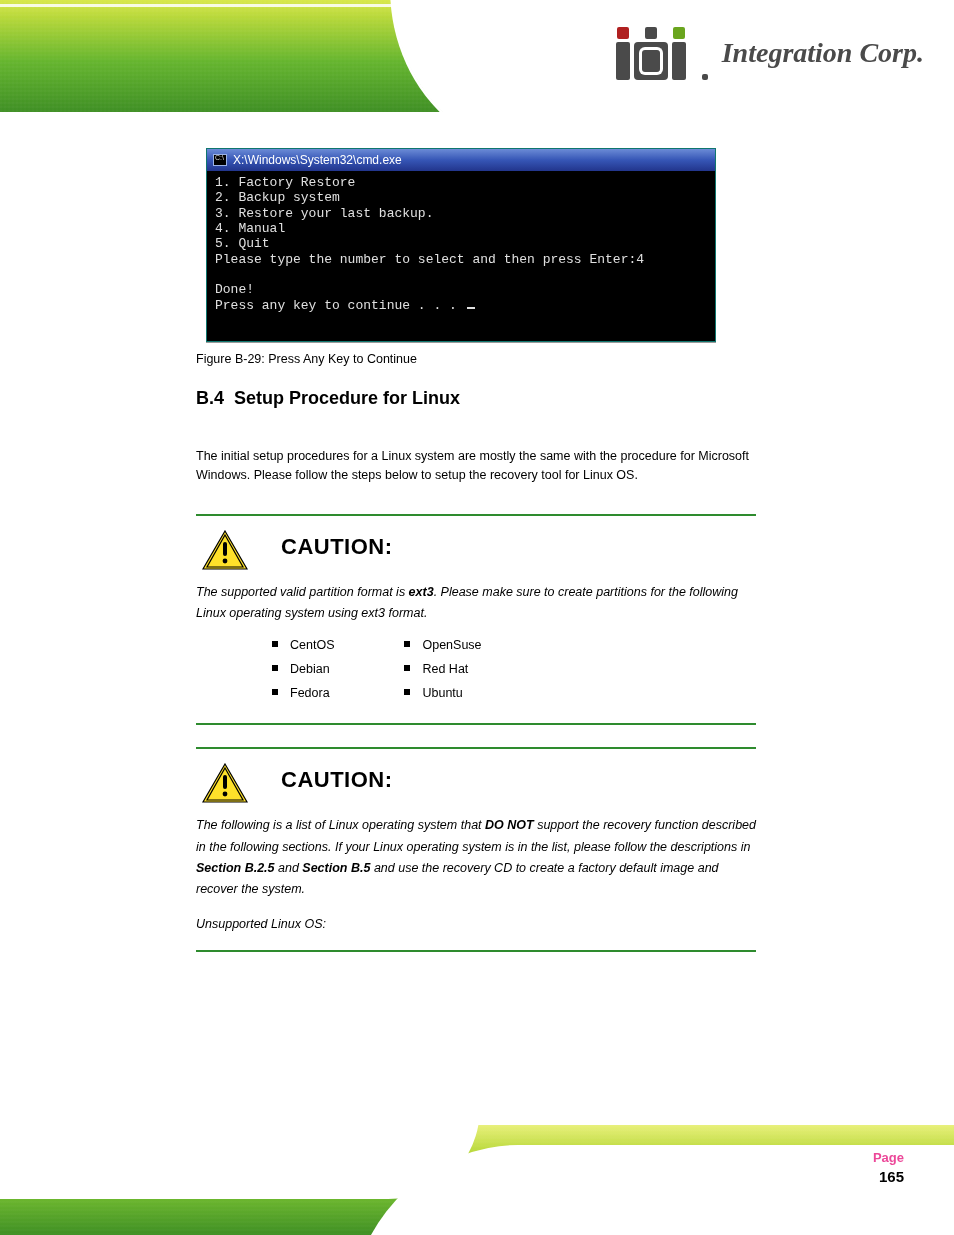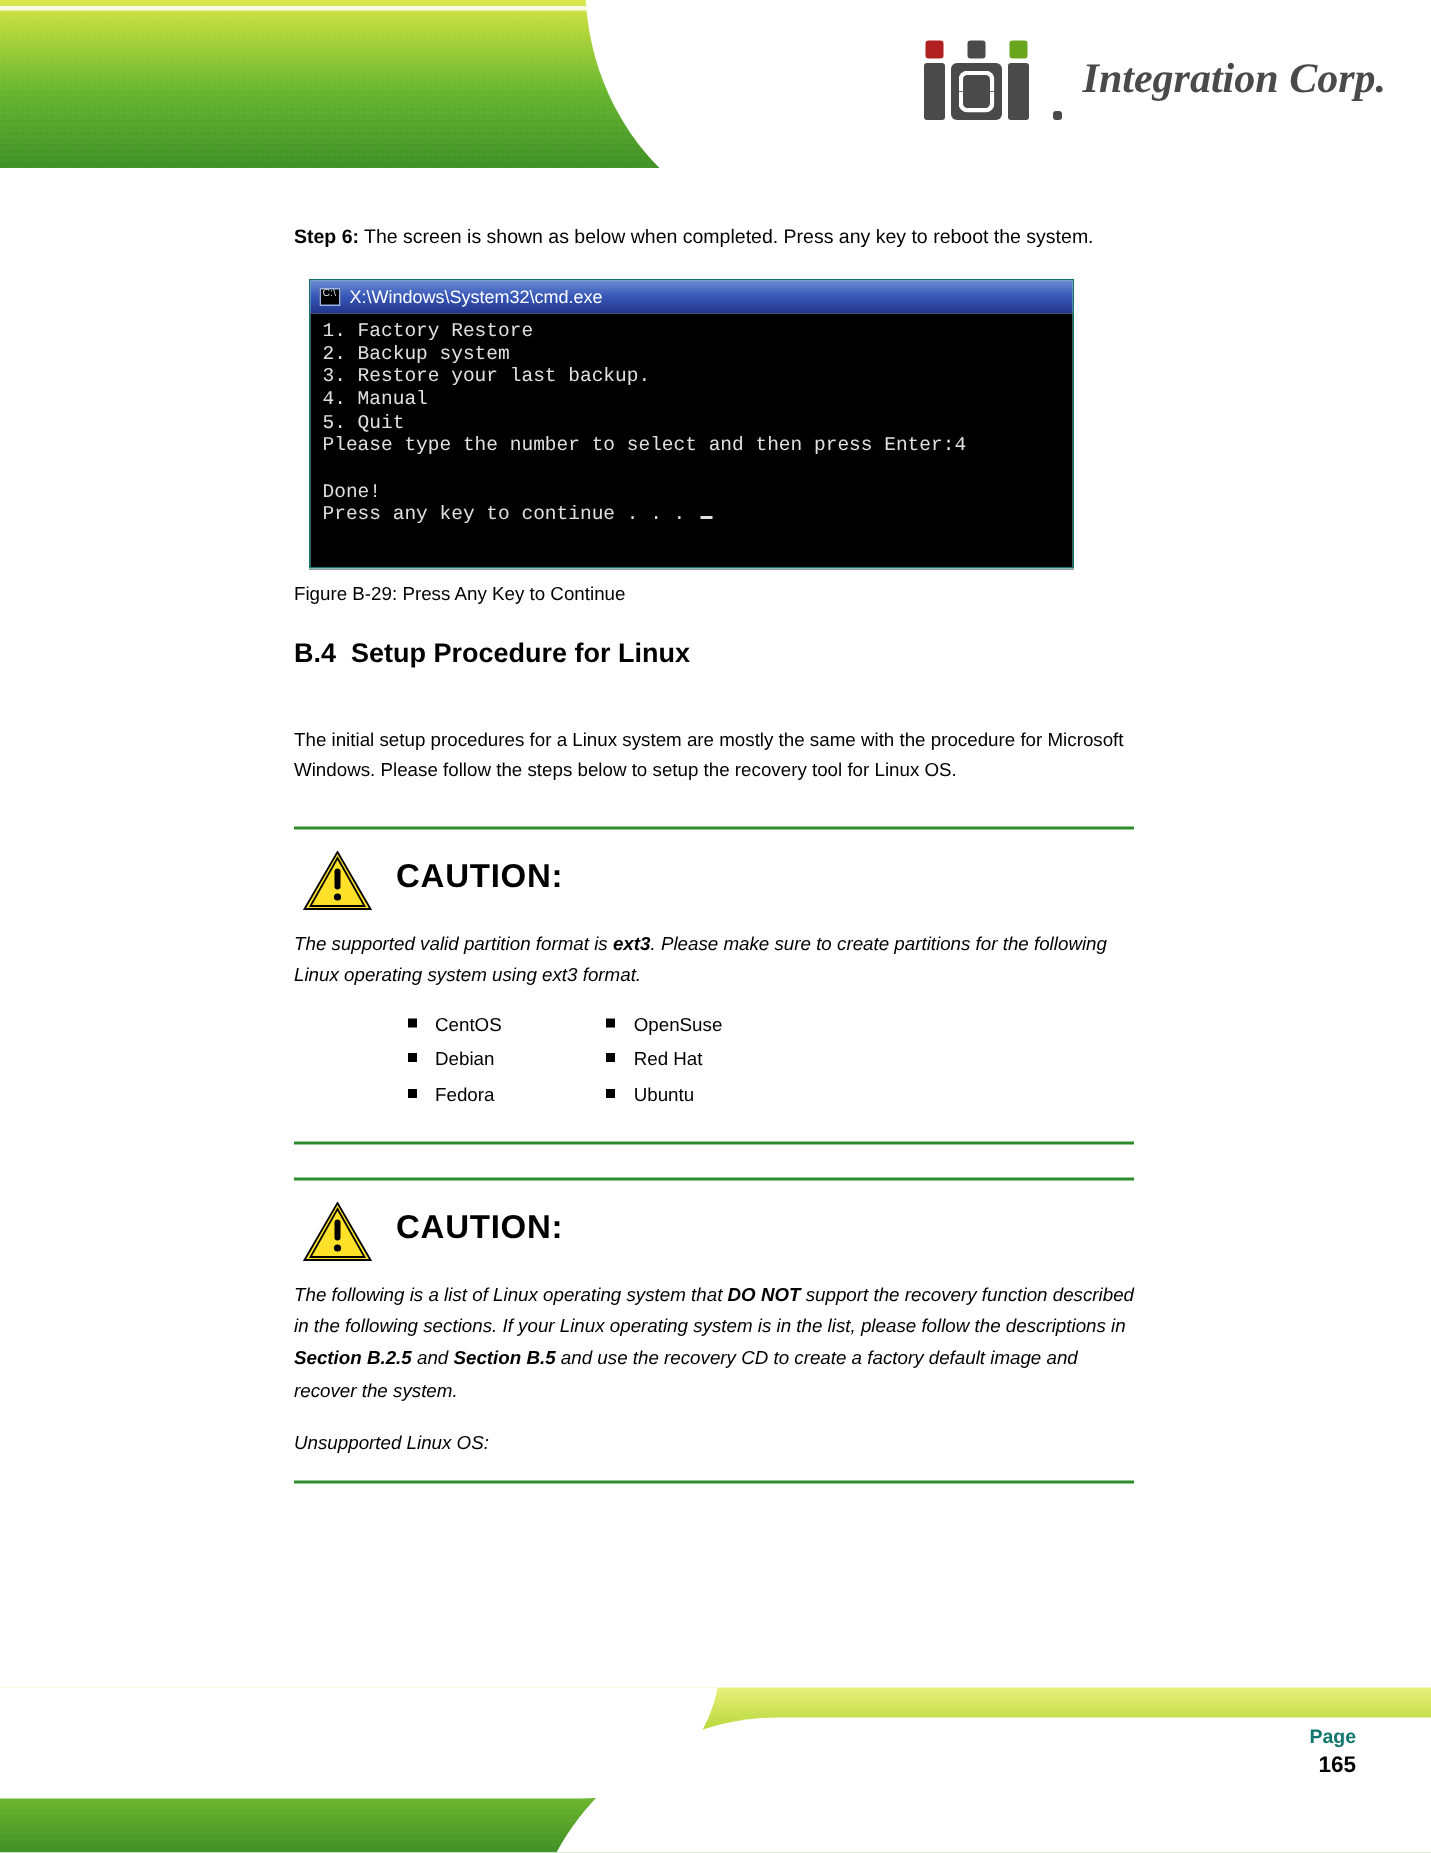--- a/index.html
+++ b/index.html
@@ -36,38 +36,38 @@
 
   .figure-caption { font-size: 12.5px; font-weight: normal; margin: 6px 0 20px 0; }
 
   .para { font-size: 12.5px; line-height: 1.55; margin-bottom: 28px; }
 
   .section-head { font-size: 18px; font-weight: bold; margin: 22px 0 38px 0; }
 
   
   .rule { height: 2px; background: #2e8b2e; width: 560px; }
   .caution-box { width: 560px; padding: 12px 0 14px 0; }
-  .caution-row { display: flex; align-items: flex-start; gap: 16px; }
+  .caution-row { display: flex; align-items: flex-start; gap: 33px; }
   .tri { width: 46px; height: 40px; position: relative; flex: 0 0 46px; margin-top: 2px; margin-left: 6px;}
   .tri svg { width: 46px; height: 40px; display:block; }
   .caution-title { font-family: Arial, sans-serif; font-size: 22px; font-weight: bold; letter-spacing: .5px; margin-top: 6px;}
   .caution-body { font-size: 12.5px; line-height: 1.7; margin-top: 12px; width: 560px; font-style: italic; }
   .os-cols { display: flex; gap: 70px; margin: 10px 0 4px 76px; }
   .os-col { list-style: none; }
   .os-col li { font-size: 12.5px; line-height: 1.9; position: relative; padding-left: 18px;}
   .os-col li::before { content: ""; position: absolute; left: 0; top: 7px; width: 6px; height: 6px; background: #000; }
 
   .gap { height: 22px; }
 
   
   .footer-band { position: absolute; left: 0; right: 0; bottom: 0; height: 110px; background: linear-gradient(180deg, #e8f07a 0%, #b8d83a 25%, #6fb92f 65%, #3f8f24 100%); overflow: hidden;}
   .footer-band::after { content:""; position:absolute; inset:0; background: repeating-linear-gradient(0deg, rgba(255,255,255,0.05) 0 2px, transparent 2px 4px); opacity:.35;}
   .footer-swoosh { position:absolute; bottom: 38px; left: -40px; width: 520px; height: 150px; background:#fff; border-radius: 0 110px 220px 0; transform: skewX(6deg); box-shadow: 0 0 0 2px #fff;}
   .footer-swoosh2 { position:absolute; bottom: -60px; left: 360px; width: 900px; height: 150px; background:#fff; border-radius: 180px 0 0 0; transform: skewX(-6deg);}
-  .page-label { position: absolute; right: 50px; bottom: 70px; font-size: 13px; font-weight: bold; color:#0f766e;}
+  .page-label { position: absolute; right: 50px; bottom: 70px; font-size: 13px; font-weight: bold; color:#ec4899;}
   .page-num { position: absolute; right: 50px; bottom: 50px; font-size: 15px; font-weight: bold; color:#000;}
 
 </style>
 </head>
 <body>
 
 <div class="top-band">
   <div class="top-thin-line"></div>
   <div class="top-white-swoosh"></div>
 </div>
@@ -88,24 +88,20 @@
         <div class="dot" style="background:#6aa51e"></div>
         <div class="bar" style="height:38px;margin-top:3px"></div>
       </div>
   </div>
   <div class="logo-dot-sep"></div>
   <div class="logo-text">Integration Corp.</div>
 </div>
 
 <div class="content">
 
-  <div class="step-line">
-    <span class="step-label">Step 6:</span>
-    <span>The screen is shown as below when completed. Press any key to reboot the system.</span>
-  </div>
 
   <div class="cmd-window">
     <div class="cmd-titlebar">
       <div class="cmd-ico"></div>
       <div class="cmd-title">X:\Windows\System32\cmd.exe</div>
     </div>
     <div class="cmd-body"><span>1. Factory Restore</span>
 <span>2. Backup system</span>
 <span>3. Restore your last backup.</span>
 <span>4. Manual</span>

